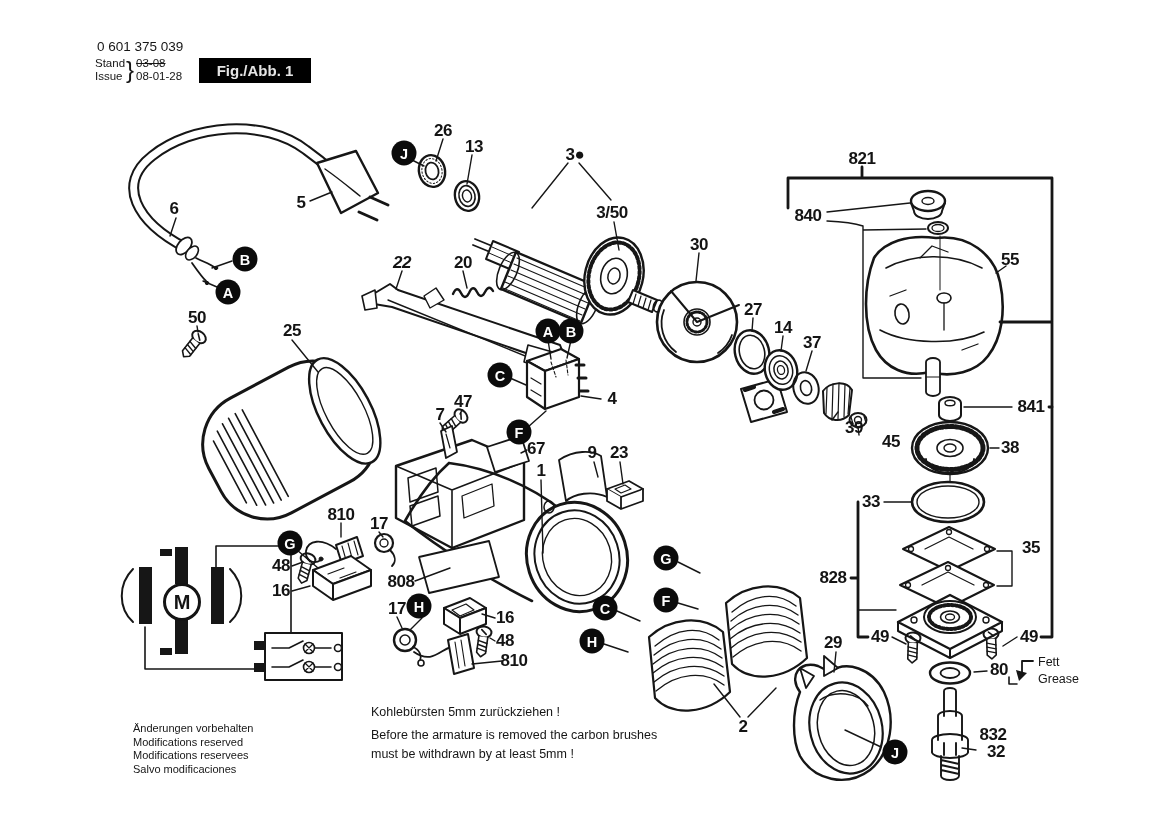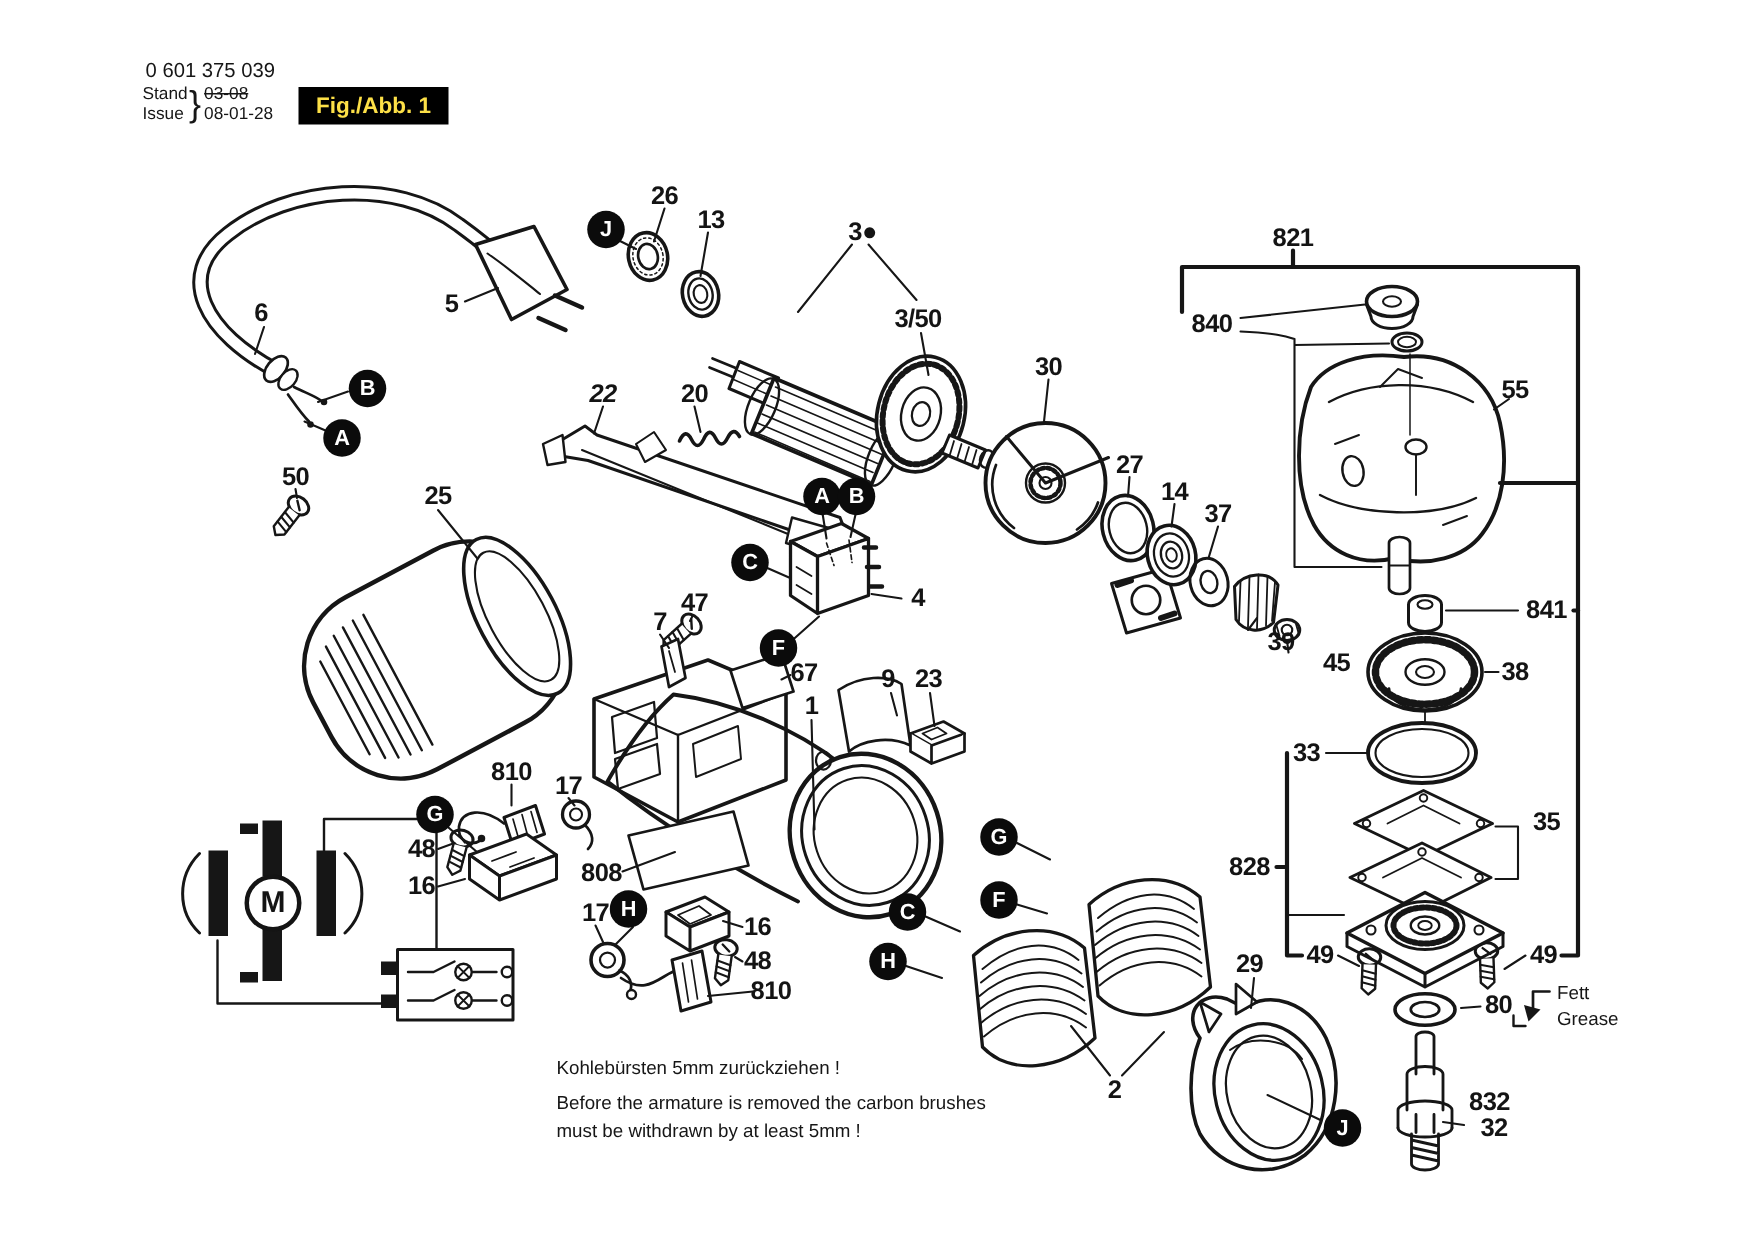--- a/index.html
+++ b/index.html
@@ -11,21 +11,21 @@
   .cbadge{position:absolute;transform:translate(-50%,-50%);width:25px;height:25px;border-radius:50%;
           background:#0b0b0b;color:#fff;font-weight:bold;font-size:14.5px;display:flex;
           align-items:center;justify-content:center;z-index:4;}
   .cbadge.outline{background:#fff;color:#141414;border:3px solid #141414;width:38px;height:38px;
           font-size:20px;box-sizing:border-box;}
   .hdr-num{position:absolute;left:97px;top:39px;font-size:13.5px;z-index:3;}
   .rev-block{position:absolute;left:95px;top:57px;display:flex;align-items:center;z-index:3;}
   .si-col{display:flex;flex-direction:column;font-size:11.5px;line-height:13px;}
   .si-brace{font-size:24px;font-weight:400;margin:0 2px 0 1px;line-height:24px;}
   .struck{text-decoration:line-through;}
-  .fig-badge{position:absolute;left:199px;top:58px;width:100px;height:25px;background:#000;color:#fde047;
+  .fig-badge{position:absolute;left:199px;top:58px;width:112px;height:25px;background:#000;color:#e5e5e5;
           font-weight:bold;font-size:15px;display:flex;align-items:center;justify-content:center;z-index:3;}
   .page-title{position:absolute;left:578px;top:44px;transform:translateX(-50%);font-weight:bold;
           font-size:19px;z-index:3;white-space:nowrap;}
   .grease{position:absolute;font-size:12.5px;z-index:3;}
   .grease.de{left:1038px;top:655px;}
   .grease.en{left:1038px;top:672px;}
   .legal{position:absolute;left:133px;top:722px;font-size:11px;line-height:13.5px;z-index:3;}
   .note{position:absolute;left:355px;top:703px;font-size:12.5px;line-height:19px;z-index:3;}
   .note .bullet{margin-right:5px;font-size:13px;}
   .note .n-en1{margin-top:4px;}
@@ -371,20 +371,26 @@
   <div class="si-col">
     <div class="struck">03-08</div>
     <div>08-01-28</div>
   </div>
 </div>
 <div class="fig-badge">Fig./Abb. 1</div>
 
 <div class="grease de">Fett</div>
 <div class="grease en">Grease</div>
 
+<div class="legal">
+  <div>Änderungen vorbehalten</div>
+  <div>Modifications reserved</div>
+  <div>Modifications reservees</div>
+  <div>Salvo modificaciones</div>
+</div>
 
 <div class="note">
   <div style="padding-left:16px;">Kohlebürsten 5mm zurückziehen !</div>
   <div class="n-en1" style="padding-left:16px;">Before the armature is removed the carbon brushes</div>
   <div class="n-en2" style="padding-left:16px;">must be withdrawn by at least 5mm !</div>
 </div>
 
 <div class="plabel" style="left: 443px; top: 131px;">26</div>
     <div class="plabel" style="left: 474px; top: 147px;">13</div>
     <div class="plabel" style="left: 575px; top: 155px;">3●</div>

